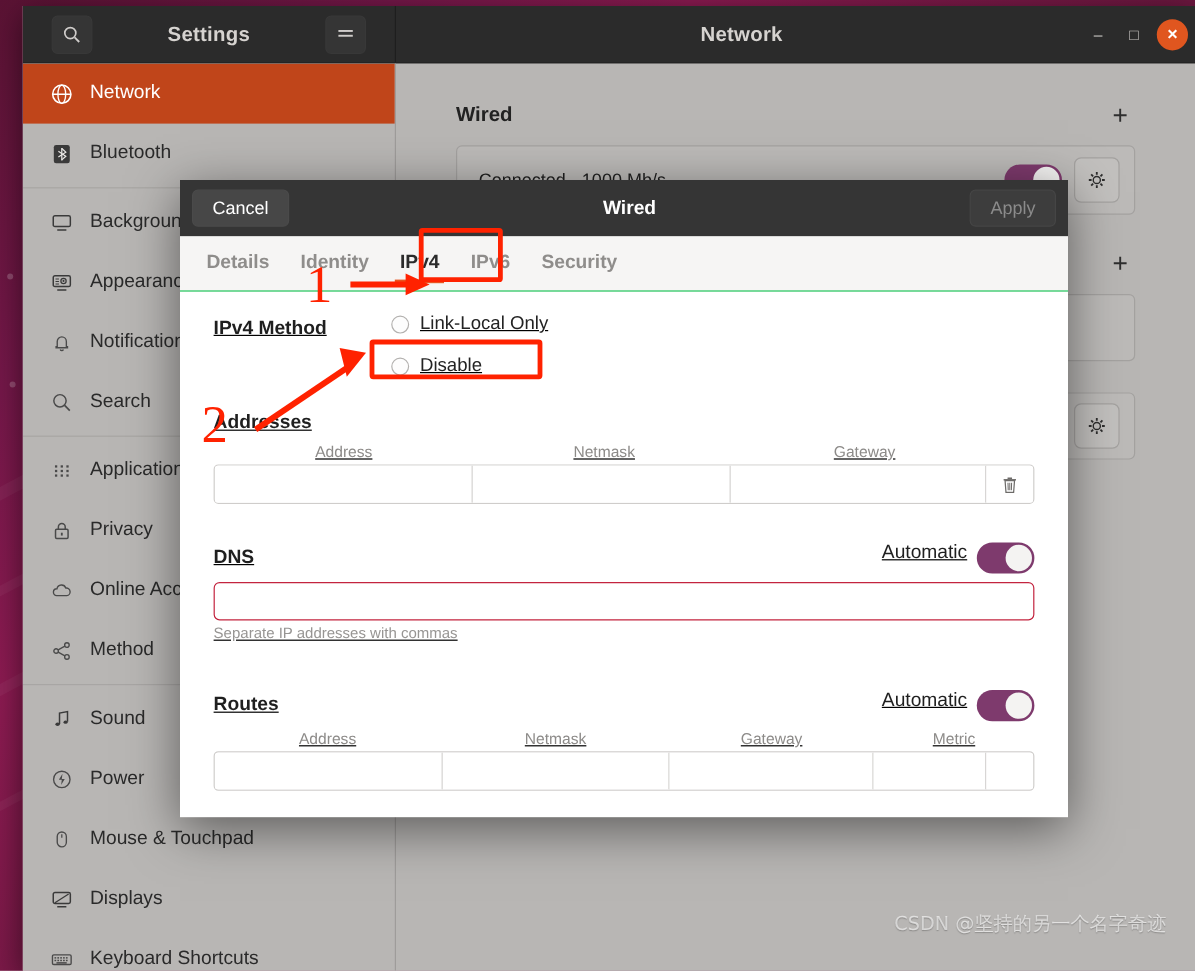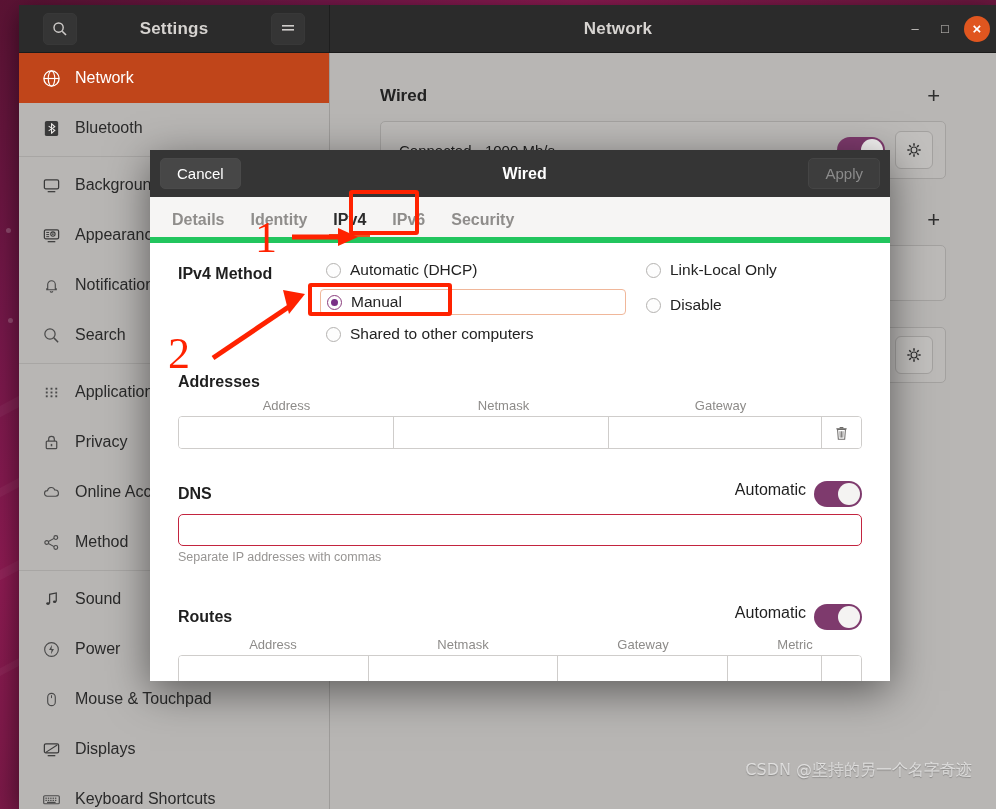--- a/index.html
+++ b/index.html
@@ -122,34 +122,34 @@
     padding: 16px 10px; flex: 0 0 47px;
   }
   .dlg-btn {
     padding: 6px 16px; border-radius: 5px; font-size: 15px;
     border: 1px solid #4a4a4a; background: #474747; color: #ffffff; cursor: pointer;
   }
   .dlg-btn.disabled { color: #8b8b8b; background: #3d3d3d; border-color: #454545; cursor: default; }
   #dlg-title { flex: 1; text-align: center; color: #ffffff; font-size: 16px; font-weight: bold; }
 
   #dlg-tabs {
-    height: 46px; background: #f6f5f4; border-bottom: 6px solid #22c55e;
-    display: flex; align-items: flex-start; padding: 0 22px; gap: 26px; flex: 0 0 46px;
+    height: 46px; background: #f6f5f4; border-bottom: 1px solid #22c55e;
+    display: flex; align-items: flex-end; padding: 0 22px; gap: 26px; flex: 0 0 46px;
   }
   .tab {
     font-size: 16px; color: #8f8d8b; cursor: pointer; position: relative;
     height: 46px; display: flex; align-items: center; font-weight: bold;
   }
   .tab.active { color: #2b2b2b; }
   .tab.active::after {
     content:''; position:absolute; left:-4px; right:-4px; bottom:6px;
     height: 3px; background: #e95420;
   }
 
-  #dlg-body { flex: 1; padding: 18px 28px 0 28px; overflow: hidden; position: relative; }
+  #dlg-body { flex: 1; padding: 18px 28px 0 28px; overflow: hidden; position: relative; text-decoration: underline; }
 
   .method-row { display: flex; gap: 0; }
   .method-label { font-size: 16px; font-weight: bold; color: #1f1f1f; width: 148px; padding-top: 4px; }
   .method-cols { flex: 1; display: flex; }
   .mcol { display: flex; flex-direction: column; gap: 13px; }
   .mcol.left { width: 320px; }
   .radio-row { display: flex; align-items: center; gap: 9px; font-size: 15.5px; color: #232323; cursor: pointer; }
   .radio {
     width: 15px; height: 15px; border-radius: 50%;
     border: 1px solid #b4b2b0; background: #fdfdfd; flex: 0 0 15px; position: relative;
@@ -497,36 +497,20 @@
       <div class="tab active">IPv4</div>
       <div class="tab">IPv6</div>
       <div class="tab">Security</div>
     </div>
 
     <div id="dlg-body">
 
       <div class="method-row">
         <div class="method-label">IPv4 Method</div>
         <div class="method-cols">
-          <div class="mcol left">
-            <label class="radio-row">
-              <span class="radio"></span>
-              <span>Automatic (DHCP)</span>
-            </label>
-            <div class="focus-ring">
-              <label class="radio-row">
-                <span class="radio on"></span>
-                <span>Manual</span>
-              </label>
-            </div>
-            <label class="radio-row">
-              <span class="radio"></span>
-              <span>Shared to other computers</span>
-            </label>
-          </div>
           <div class="mcol right" style="gap:17px;">
             <label class="radio-row">
               <span class="radio"></span>
               <span>Link-Local Only</span>
             </label>
             <label class="radio-row">
               <span class="radio"></span>
               <span>Disable</span>
             </label>
           </div>

